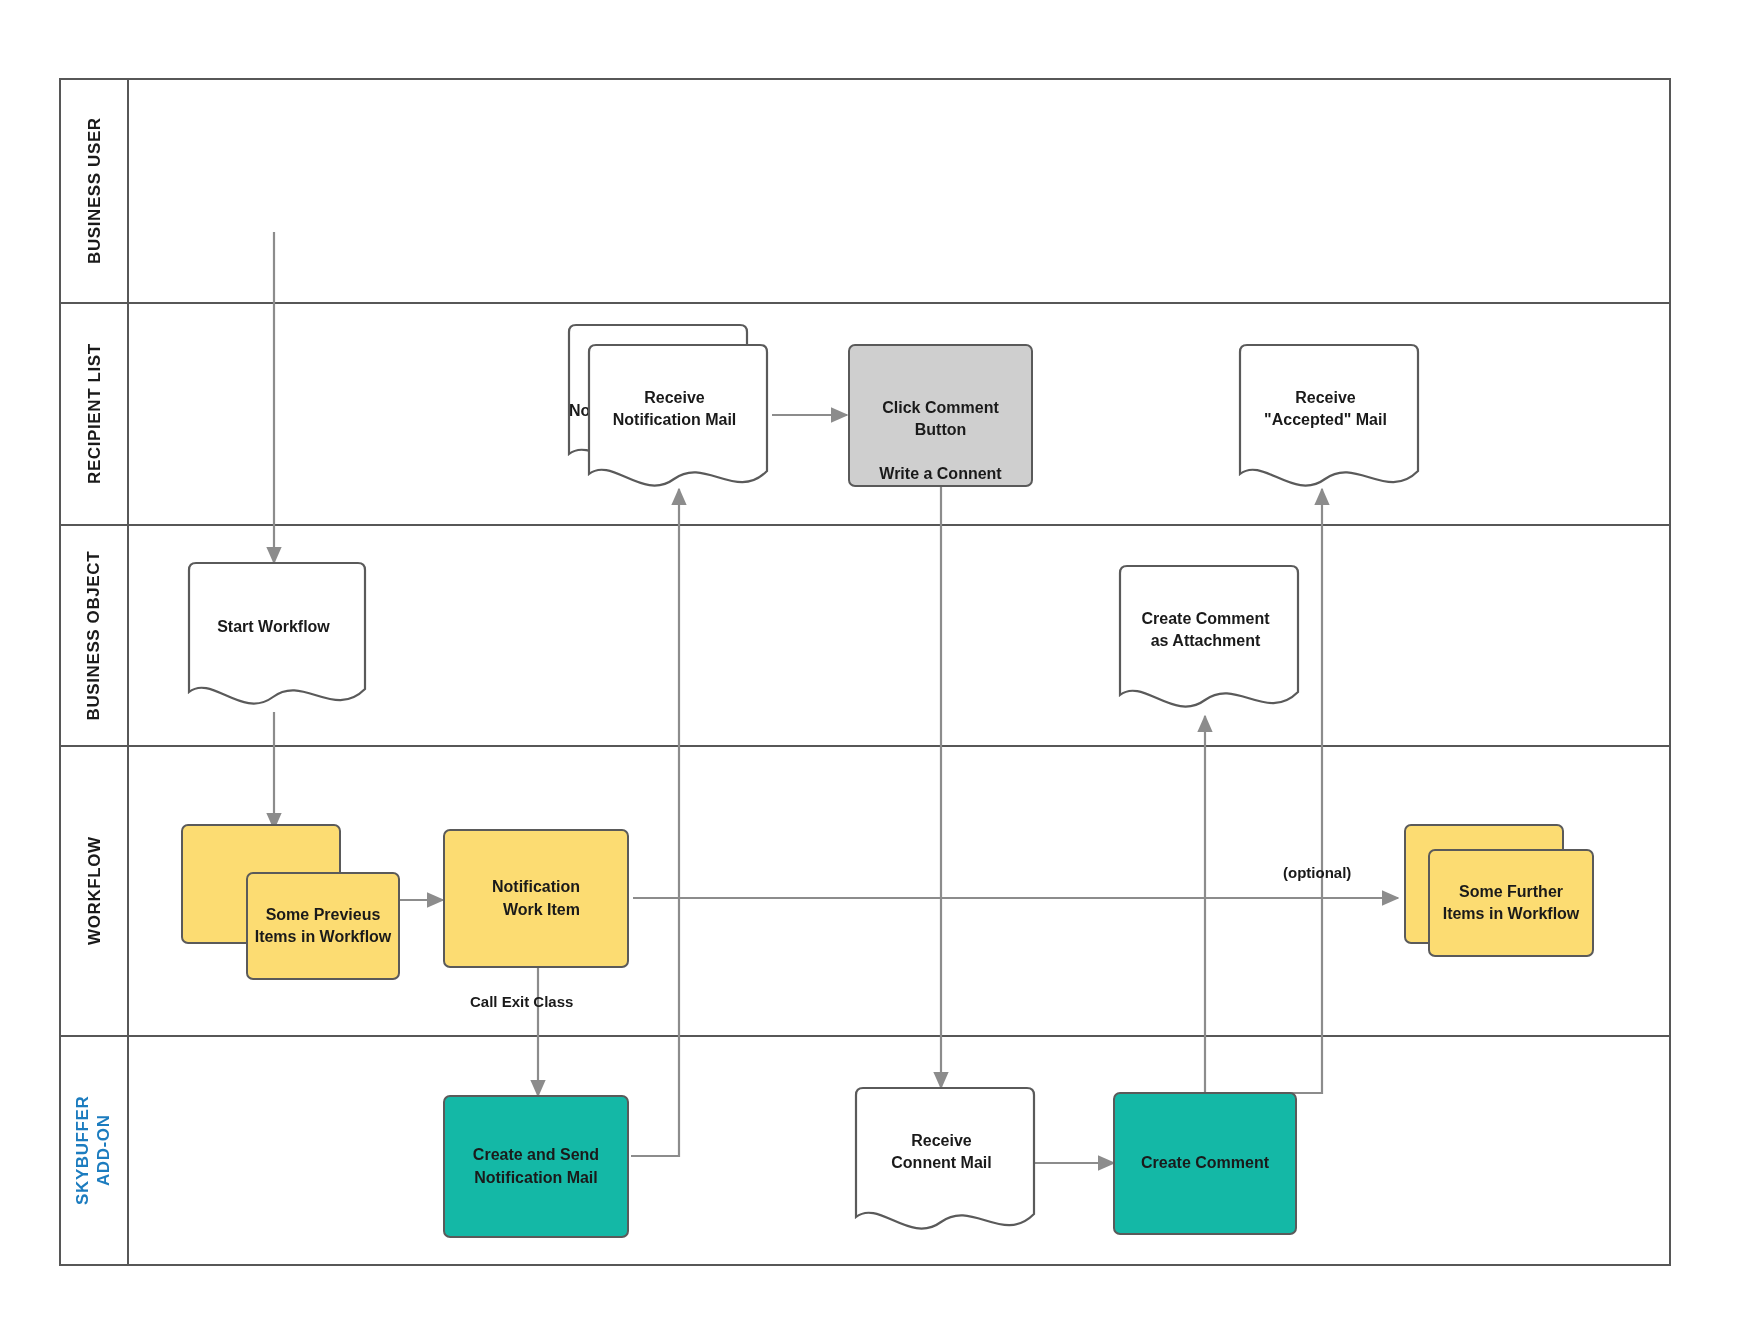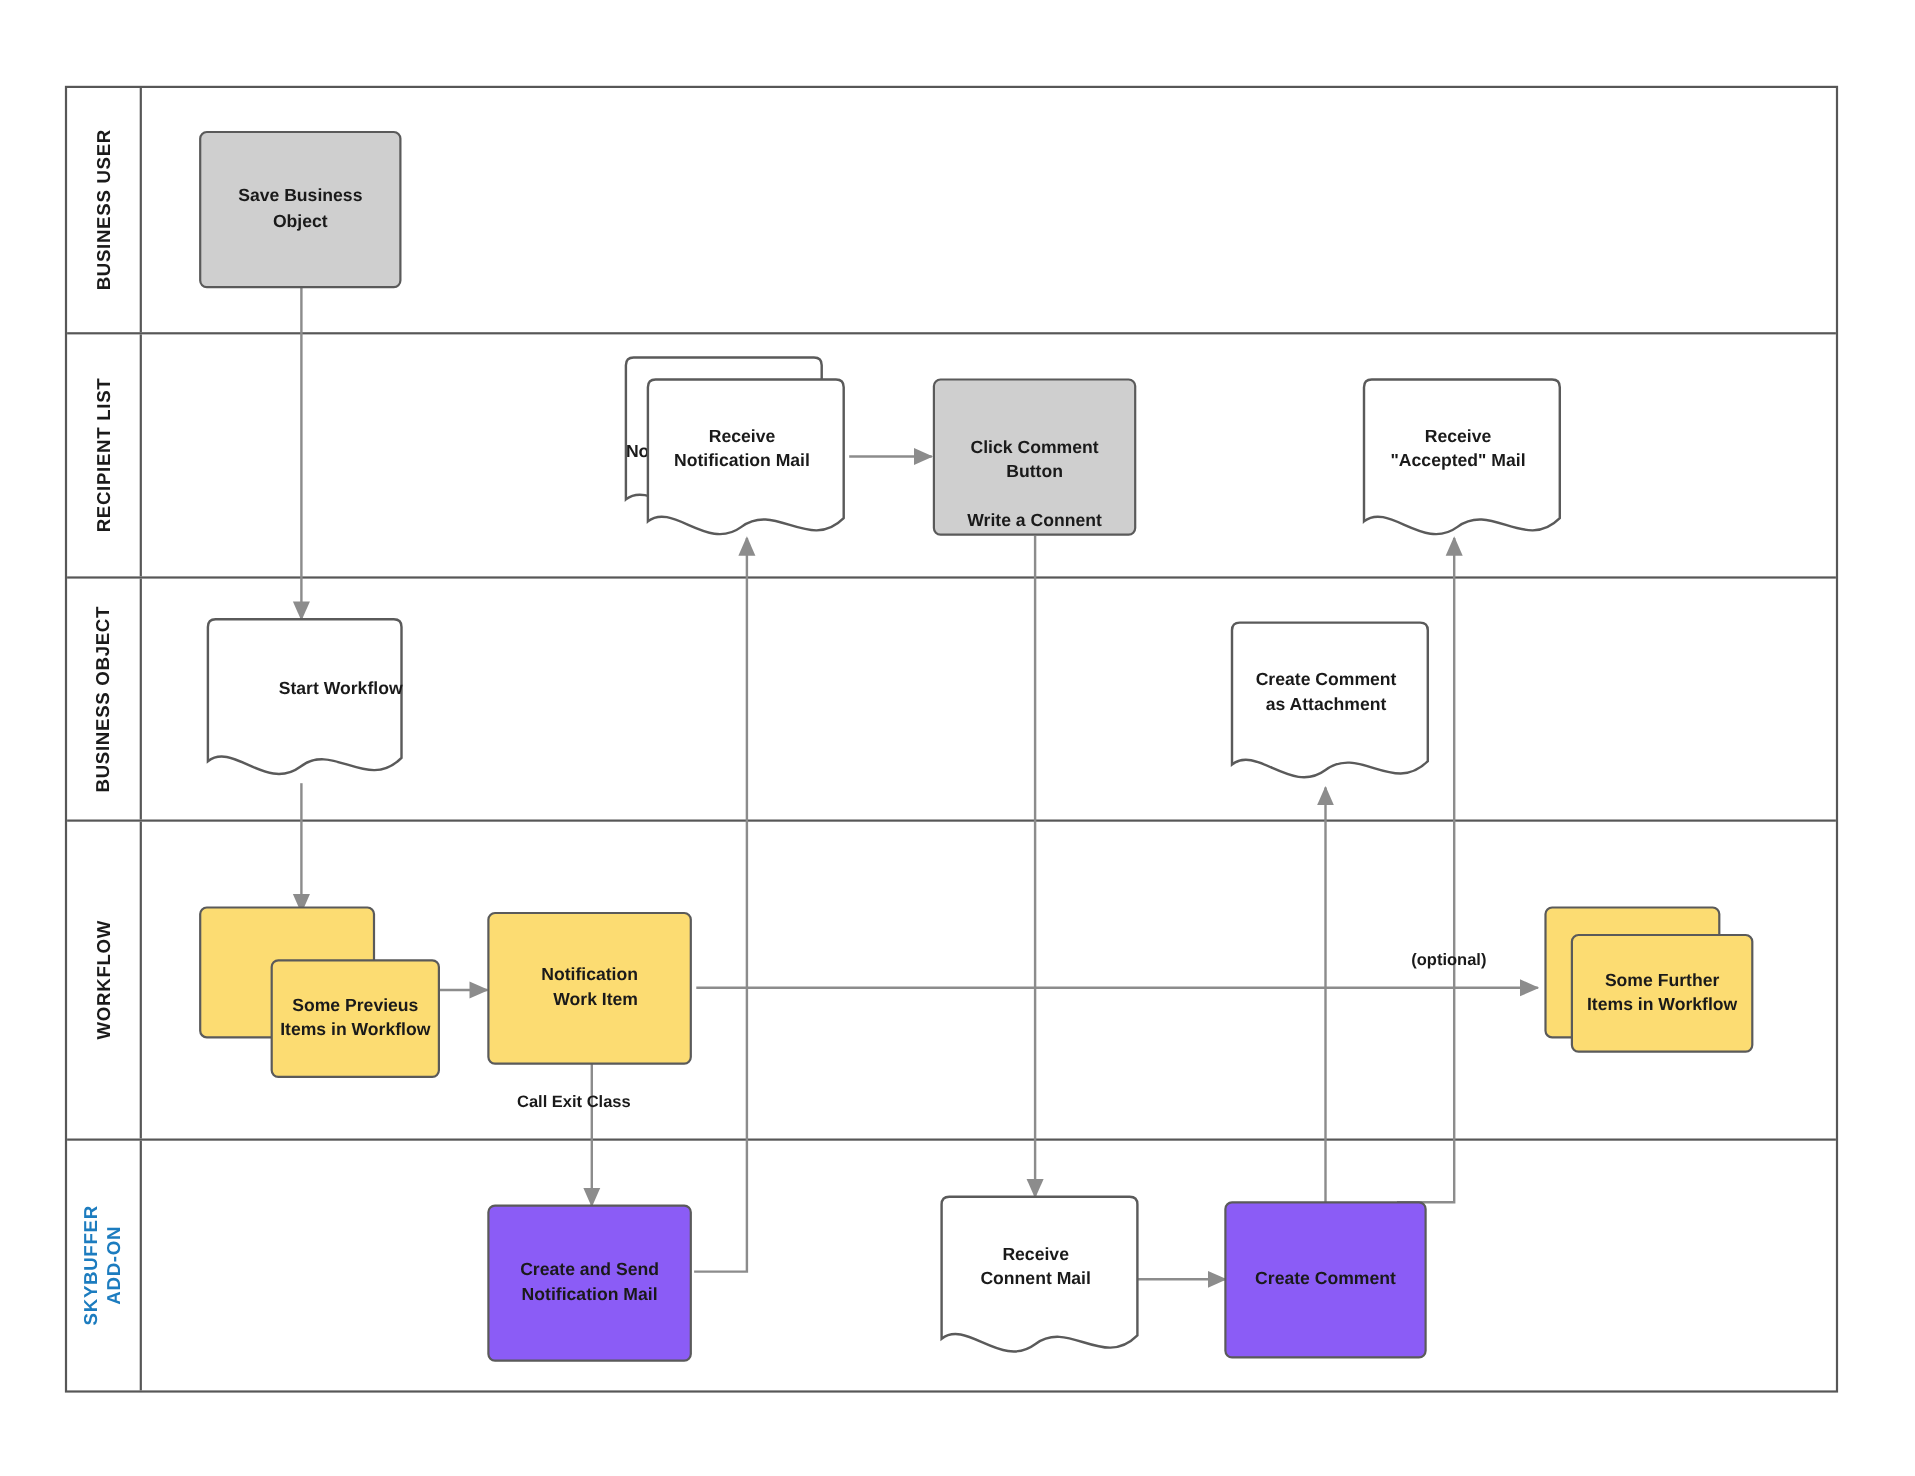--- a/index.html
+++ b/index.html
@@ -25,21 +25,21 @@
   .lane-head.brand span{color:#1c7cbf;}
 
   
   .node{position:absolute;box-sizing:border-box;
         display:flex;align-items:center;justify-content:center;
         text-align:center;font-size:16px;font-weight:bold;color:#1a1a1a;
         line-height:1.38;z-index:6;}
   .rect{border:2px solid #5a5a5a;border-radius:7px;}
   .grey{background:#cfcfcf;}
   .yellow{background:#fcdc72;}
-  .green{background:#8b5cf6;align-items:center;}
+  .green{background:#14b8a6;align-items:center;}
 
   
   .stack{position:absolute;box-sizing:border-box;border:2px solid #5a5a5a;
          border-radius:7px;z-index:5;}
 
   
   .doc{position:absolute;z-index:6;}
   .doc svg{display:block;overflow:visible;}
   .doc .label{position:absolute;left:0;top:0;width:100%;
         display:flex;align-items:center;justify-content:center;
@@ -116,24 +116,20 @@
 
     <div class="lane" style="top:957px;height:227px;">
       <div class="lane-head two brand">
         <span>SKYBUFFER
 ADD-ON</span>
       </div>
     </div>
 
   </div>
 
-  <div class="node rect grey" style="left:181px;top:119px;width:184px;height:143px;">
-    <span style="white-space:pre-line;">Save Business
-Object</span>
-  </div>
 
   <div class="doc" style="left:561px;top:324px;width:187px;height:152px;">
     <svg width="187" height="152" viewBox="0 0 187 152">
       <path d="M8,8 Q8,1 15,1 L179,1 Q186,1 186,8 L186,127
                C155,158 124,112 93,135 C62,158 31,112 8,130 Z" fill="#ffffff" stroke="#5a5a5a" stroke-width="2.2"></path>
     </svg>
     <div class="label" style="height:152px;white-space:pre-line;padding-left:0;justify-content:flex-start;padding-left:8px;overflow:hidden;">
       <span>Receive
 Notification Mail</span>
     </div>
@@ -166,21 +162,21 @@
       <span>Receive
 "Accepted" Mail</span>
     </div>
   </div>
 
   <div class="doc" style="left:181px;top:562px;width:185px;height:152px;">
     <svg width="185" height="152" viewBox="0 0 185 152">
       <path d="M8,8 Q8,1 15,1 L177,1 Q184,1 184,8 L184,127
                C153,158 122,112 92,135 C61,158 31,112 8,130 Z" fill="#ffffff" stroke="#5a5a5a" stroke-width="2.2"></path>
     </svg>
-    <div class="label" style="height:130px;white-space:pre-line;justify-content:flex-end;">
+    <div class="label" style="height:130px;white-space:pre-line;">
       <span>Start Workflow</span>
     </div>
   </div>
 
   <div class="doc" style="left:1112px;top:565px;width:187px;height:152px;">
     <svg width="187" height="152" viewBox="0 0 187 152">
       <path d="M8,8 Q8,1 15,1 L179,1 Q186,1 186,8 L186,127
                C155,158 124,112 93,135 C62,158 31,112 8,130 Z" fill="#ffffff" stroke="#5a5a5a" stroke-width="2.2"></path>
     </svg>
     <div class="label" style="height:130px;white-space:pre-line;">

